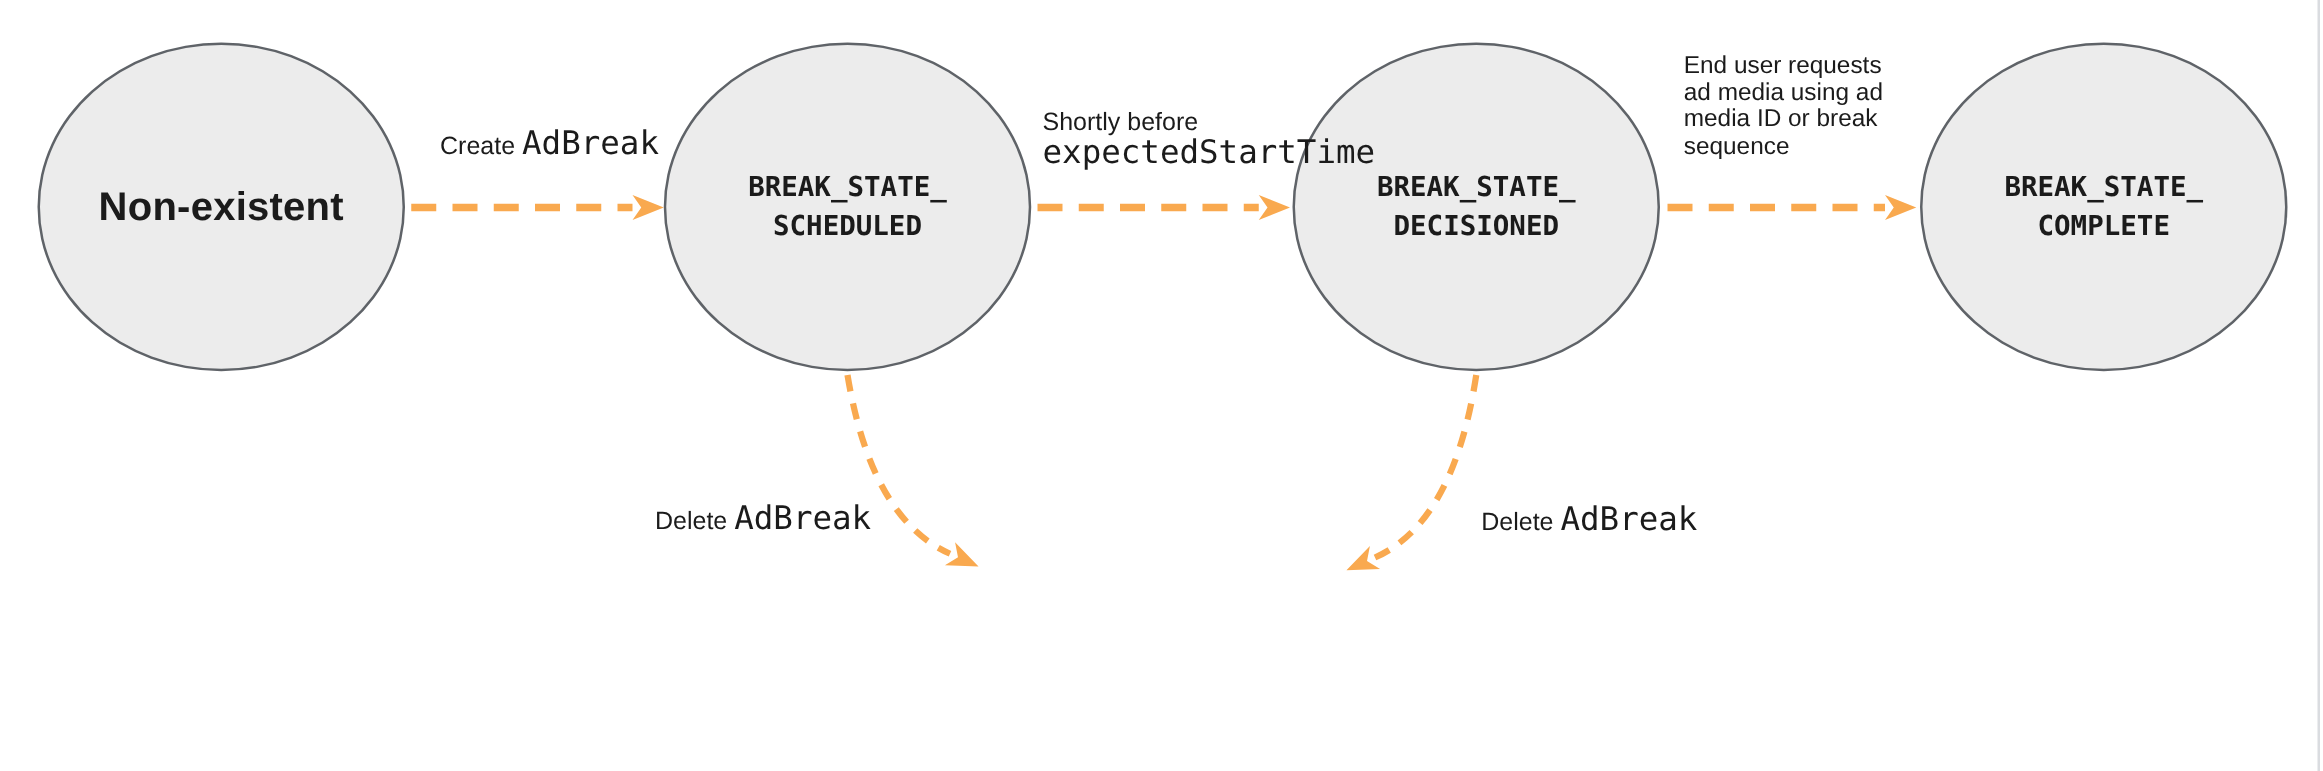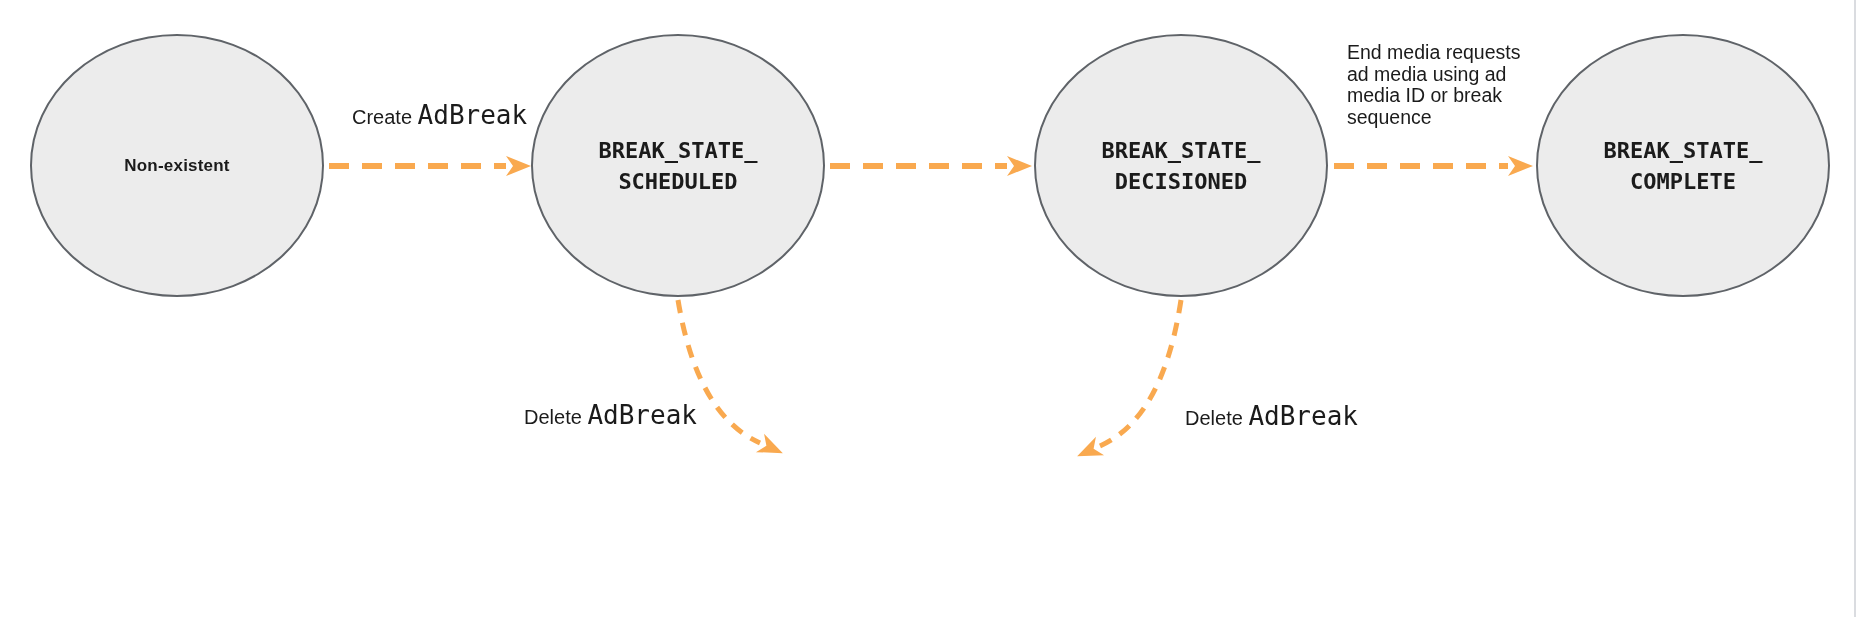--- a/index.html
+++ b/index.html
@@ -32,21 +32,21 @@
     text-align: center;
   }
   #node-nonexistent { left: 30px;  top: 34px;  width: 294px; height: 263px; }
   #node-scheduled   { left: 531px; top: 34px;  width: 294px; height: 263px; }
   #node-decisioned  { left: 1034px;top: 34px;  width: 294px; height: 263px; }
   #node-complete    { left: 1536px;top: 34px;  width: 294px; height: 263px; }
   #node-deleted     { left: 783px; top: 323px; width: 294px; height: 268px; }
 
   .node-label-sans {
     font-weight: bold;
-    font-size: 17px;
+    font-size: 32px;
     letter-spacing: 0.2px;
   }
   .node-label-mono {
     font-family: "DejaVu Sans Mono", "Liberation Mono", monospace;
     font-weight: bold;
     font-size: 22px;
     line-height: 31px;
     white-space: pre-line;
   }
 
@@ -132,23 +132,27 @@
   <div class="node" id="node-complete">
     <span class="node-label-mono">BREAK_STATE_
 COMPLETE</span>
   </div>
 
 
   <div class="edge-label" id="label-create">
     <span>Create </span><span class="mono">AdBreak</span>
   </div>
 
+  <div class="edge-label" id="label-shortly">
+    <span class="lbl-line">Shortly before</span>
+    <span class="lbl-line mono">expectedStartTime</span>
+  </div>
 
   <div class="edge-label" id="label-enduser">
-    <span class="lbl-line">End media requests</span>
+    <span class="lbl-line">End user requests</span>
     <span class="lbl-line">ad media using ad</span>
     <span class="lbl-line">media ID or break</span>
     <span class="lbl-line">sequence</span>
   </div>
 
   <div class="edge-label" id="label-delete-left">
     <span>Delete </span><span class="mono">AdBreak</span>
   </div>
 
   <div class="edge-label" id="label-delete-right">

